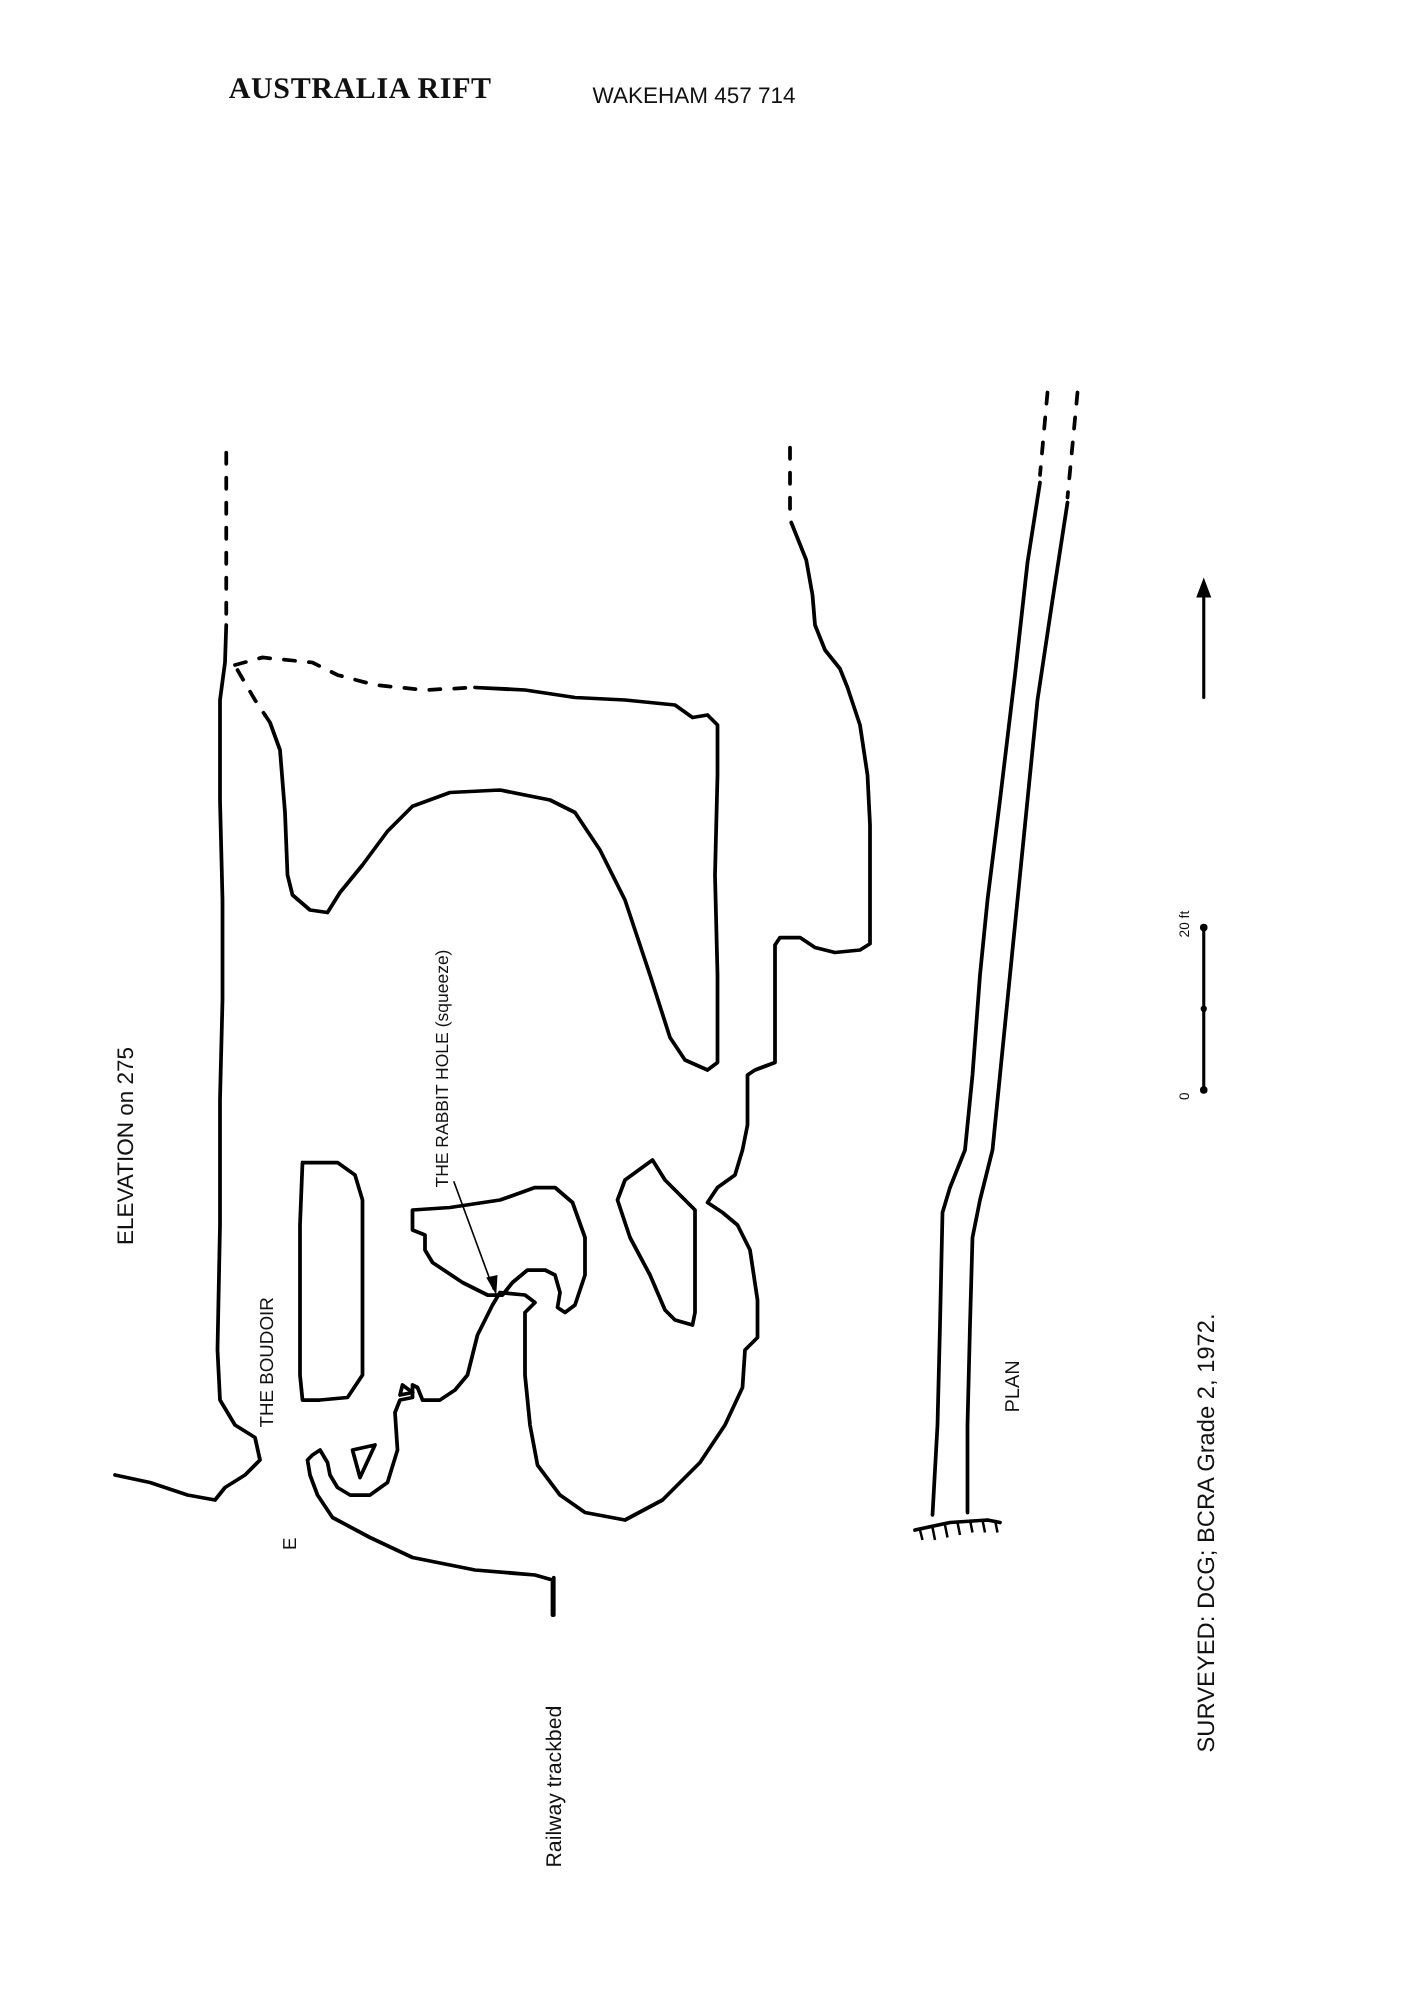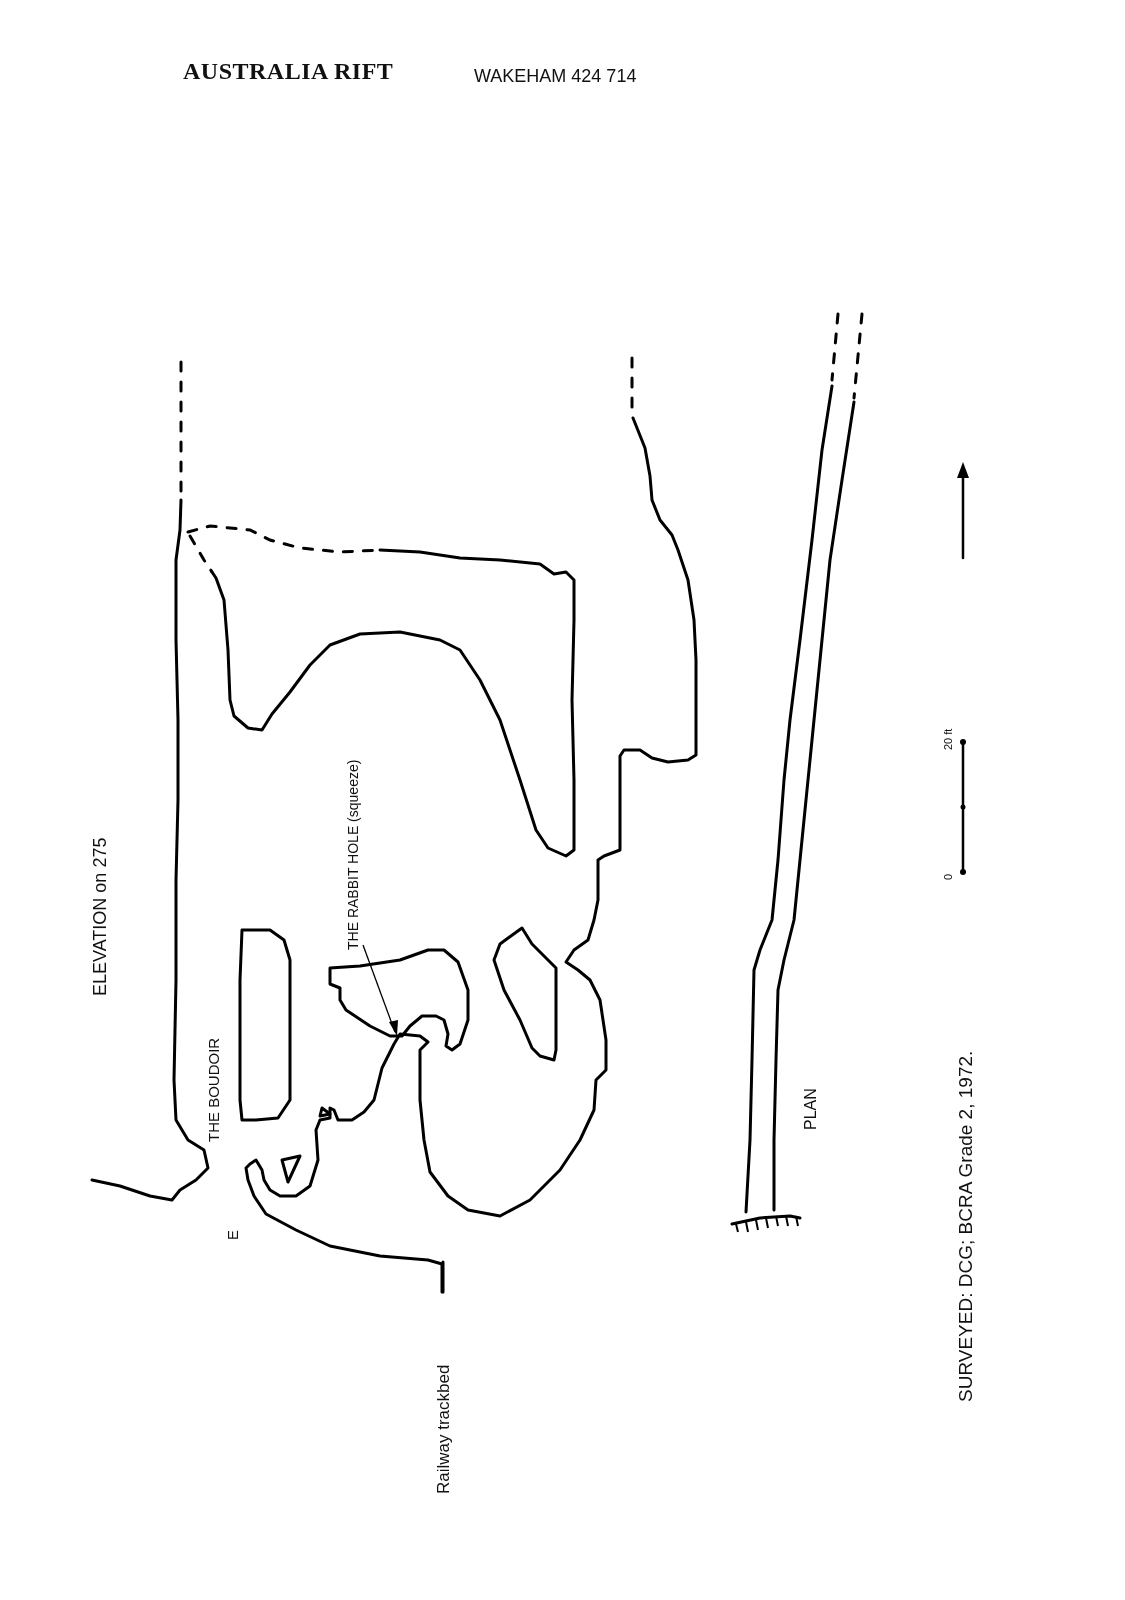--- a/index.html
+++ b/index.html
@@ -9,21 +9,21 @@
   .vlabel { position: absolute; white-space: nowrap; transform-origin: left top; transform: rotate(-90deg); font-family: "Liberation Sans", sans-serif; }
   svg.survey { position: absolute; left: 0; top: 0; }
   .line { fill: none; stroke: #000; stroke-width: 3; stroke-linecap: round; stroke-linejoin: round; }
   .dash { fill: none; stroke: #000; stroke-width: 3; stroke-dasharray: 9 11; stroke-linecap: round; }
   .thin { fill: none; stroke: #000; stroke-width: 1.3; }
 </style>
 </head>
 <body>
 
 <div class="title">AUSTRALIA RIFT</div>
-<div class="grid-ref">WAKEHAM  424 714</div>
+<div class="grid-ref">WAKEHAM  457 714</div>
 
 <svg class="survey" width="1125" height="1600" viewBox="0 0 1125 1600">
 
   <g>
     <path class="dash" d="M181 362 L181 495"></path>
     <path class="line" d="M181 500 L180 530 L176 560 L176 640 L178 720 L178 800 L176 880 L176 980 L174 1080 L176 1120 L188 1140 L204 1150 L208 1168 L196 1180 L180 1190 L172 1200 L150 1196 L120 1186 L92 1180"></path>
 
     <path class="dash" d="M188 532 L210 526 L250 530 L270 540 L300 548 L340 552 L380 550"></path>
     <path class="dash" d="M190 536 L204 560 L212 572"></path>
     <path class="line" d="M380 550 L420 552 L460 558 L500 560 L540 564 L554 574 L566 572 L574 580 L574 620 L572 700 L574 780 L574 850 L566 856 L548 848 L536 830 L520 780 L500 720 L480 680 L460 650 L440 640 L400 632 L360 634 L330 645 L310 665 L290 692 L272 714 L262 730 L248 728 L234 716 L230 700 L228 650 L224 600 L216 578 L212 572"></path>

